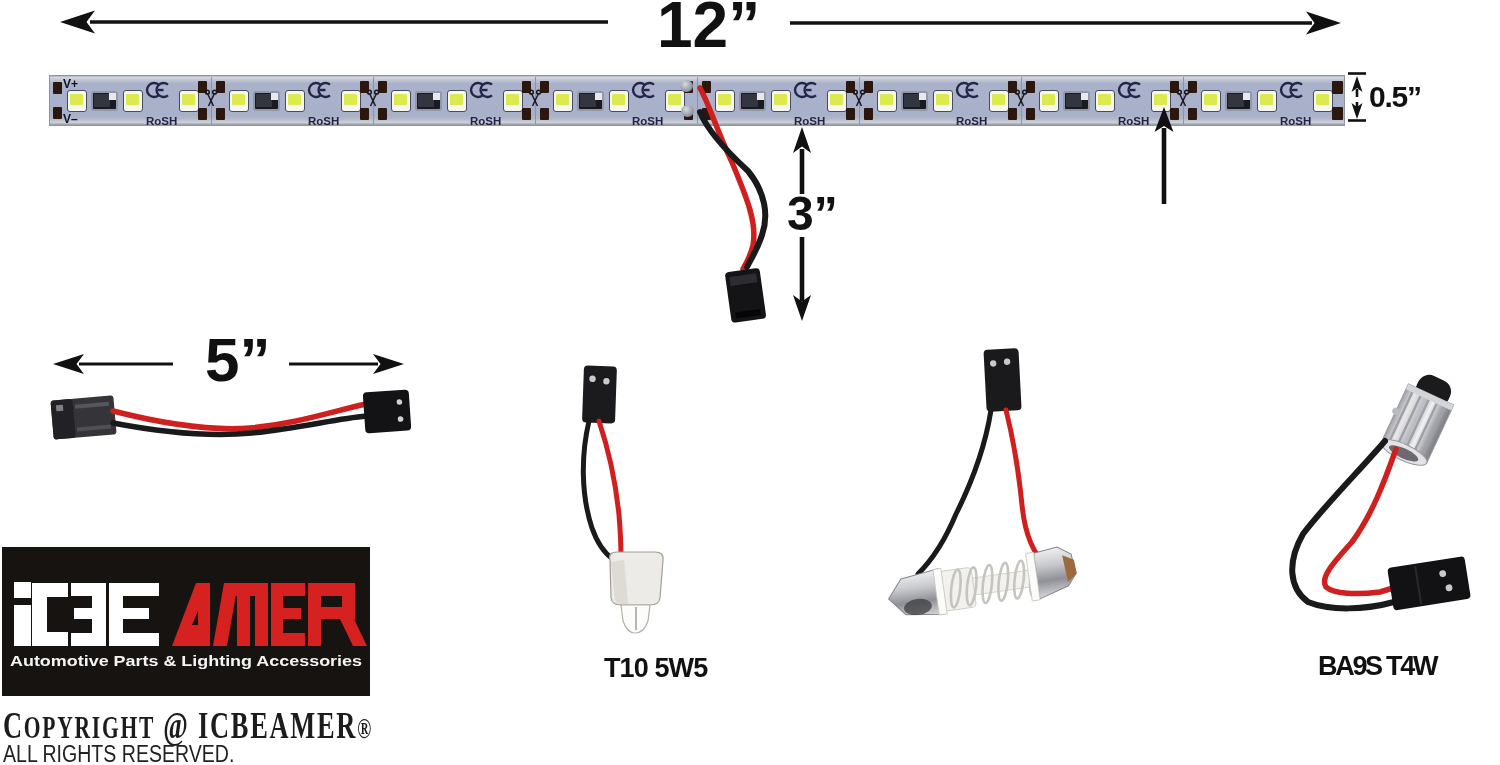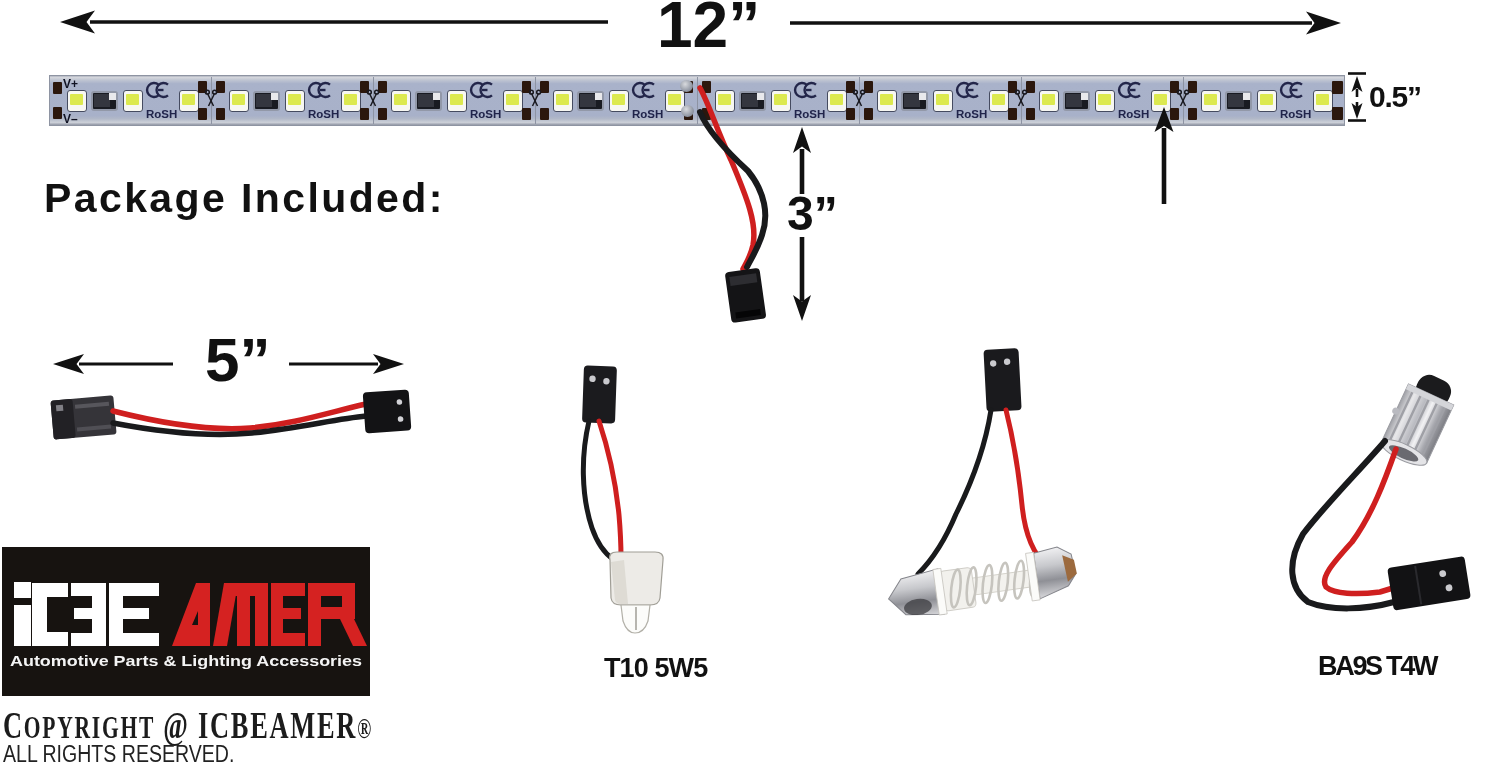--- a/index.html
+++ b/index.html
@@ -7,21 +7,21 @@
 .abs{position:absolute;}
 .b{font-weight:bold;color:#111;white-space:nowrap;}
 .strip{position:absolute;left:49px;top:75px;width:1296px;height:51px;
   background:linear-gradient(#9aa0ae 0%,#d4d6dc 5%,#c2c7d3 9%,#a9b2ca 17%,#a8b1c9 80%,#b2b9c8 86%,#ccd0d8 93%,#7b8191 100%);
   box-shadow:0 0 0 1px #8e94a2 inset;}
 .led{position:absolute;width:20px;height:22px;top:15px;background:#f7f7f2;border:1px solid #454b60;border-radius:3px;box-sizing:border-box;}
 .led:after{content:"";position:absolute;left:2px;top:3px;width:13px;height:11px;background:#dce94f;border-radius:1px;}
 .res{position:absolute;width:27px;height:20px;top:16px;background:#191b22;border:2px solid #9298a8;border-radius:3px;box-sizing:border-box;}
 .res:after{content:"";position:absolute;left:1px;top:1px;width:16px;height:13px;background:#34363f;}
 .res:before{content:"";position:absolute;right:0px;top:0px;width:7px;height:7px;background:#e9e9ec;z-index:2;}
-.rosh{position:absolute;top:33px;font-weight:bold;font-size:11.5px;color:#20244a;}
+.rosh{position:absolute;top:40px;font-weight:bold;font-size:11.5px;color:#20244a;}
 .pad{position:absolute;width:9px;height:12px;background:#2b170d;border-radius:1px;}
 .cutline{position:absolute;top:2px;width:1px;height:47px;background:#8d93a3;}
 .sold{position:absolute;width:13px;height:12px;border-radius:50%;
   background:radial-gradient(circle at 40% 35%,#d8dade,#949aa6 60%,#767b88);}
 .vlab{position:absolute;font-weight:bold;font-size:12px;color:#101223;}
 </style></head><body>
 <div class="page">
 <div class="strip">
       <div class="led" style="left:17.5px"></div>
       <div class="led" style="left:73.5px"></div>
@@ -306,20 +306,19 @@
       <rect x="269" y="61" width="30" height="11" fill="#d52221"></rect>
       <rect x="269" y="86" width="34" height="13" fill="#d52221"></rect>
       <rect x="306" y="36" width="13" height="63" fill="#d52221"></rect>
       <rect x="306" y="36" width="47" height="13" fill="#d52221"></rect>
       <rect x="340" y="36" width="13" height="36" fill="#d52221"></rect>
       <rect x="306" y="60" width="47" height="12" fill="#d52221"></rect>
       <polygon points="338,72 352,72 365,99 351,99" fill="#d52221"></polygon>
       <text x="8" y="119" font-family="Liberation Sans, sans-serif" font-weight="bold" font-size="15" fill="#f4f4f4" textLength="352" lengthAdjust="spacingAndGlyphs">Automotive Parts &amp; Lighting Accessories</text>
     </svg>
 <div class="abs b" style="left:657px;top:-12px;font-size:64px;">12”</div>
-<div class="abs b" style="left:44px;top:175px;font-size:41px;letter-spacing:2.4px">Package Included:</div>
 <div class="abs b" style="left:787px;top:186px;font-size:48px;">3”</div>
 <div class="abs b" style="left:1369px;top:80px;font-size:30px;letter-spacing:-1.2px">0.5”</div>
 <div class="abs b" style="left:205px;top:324px;font-size:62px;">5”</div>
 <div class="abs b" style="left:604px;top:653px;font-size:27px;letter-spacing:-0.9px">T10 5W5</div>
 <div class="abs b" style="left:1318px;top:651px;font-size:27px;letter-spacing:-2.3px">BA9S T4W</div>
 <div class="abs" style="left:3px;top:703px;font-family:'Liberation Serif',serif;font-weight:bold;color:#1c1c1c;font-size:38px;letter-spacing:2.5px;transform:scaleX(0.695);transform-origin:0 0;white-space:nowrap">C<span style="font-size:31px">OPYRIGHT</span> @ ICBEAMER<span style="font-size:27px">®</span></div>
 <div class="abs" style="left:3px;top:741px;font-size:23px;color:#222;transform:scaleX(0.85);transform-origin:0 0;white-space:nowrap">ALL RIGHTS RESERVED.</div>
 </div>
 </body></html>

